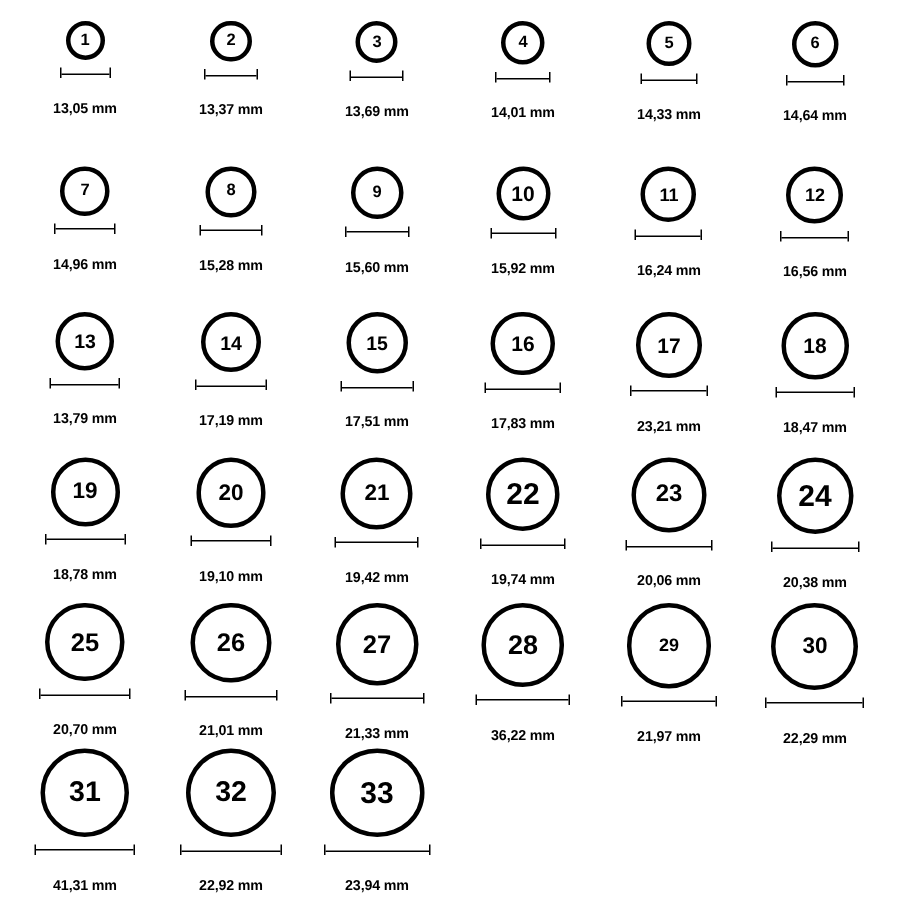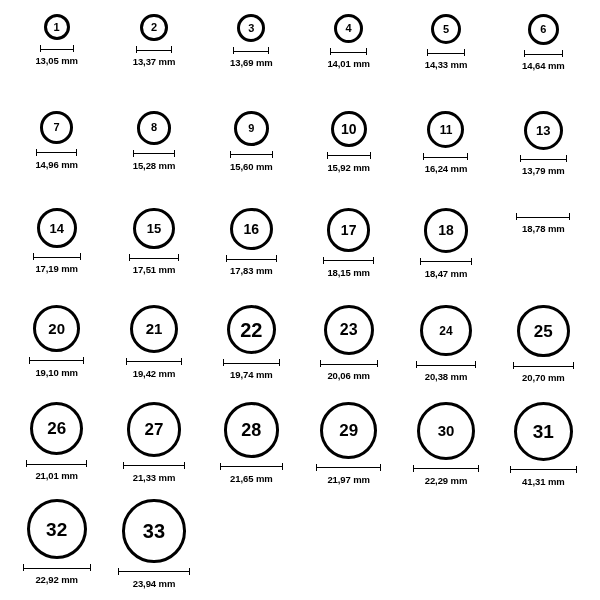--- a/index.html
+++ b/index.html
@@ -63,21 +63,21 @@
   }
   .caliper::after {
     content: "";
     position: absolute;
     left: 0;
     right: 0;
     top: 50%;
     border-top: 1.5px solid #000;
   }
   .mm {
-    margin-top: 3px;
+    margin-top: 15px;
     font-size: 9.5px;
     font-weight: bold;
     color: #000000;
     white-space: nowrap;
     letter-spacing: -0.1px;
   }
 </style>
 </head>
 <body>
 
@@ -176,20 +176,29 @@
       <div class="cell">
         <div class="ring" style="width: 37.0055px; height: 37.0055px;">
           <span class="ring-label" style="font-size: 12px;">11</span>
         </div>
         <div class="measure">
           <div class="caliper" style="width: 45.0055px;"></div>
           <div class="mm">16,24 mm</div>
         </div>
       </div>
       <div class="cell">
+        <div class="ring" style="width: 38.1095px; height: 38.1095px;">
+          <span class="ring-label" style="font-size: 12px;">12</span>
+        </div>
+        <div class="measure">
+          <div class="caliper" style="width: 46.1095px;"></div>
+          <div class="mm">16,56 mm</div>
+        </div>
+      </div>
+      <div class="cell">
         <div class="ring" style="width: 39.179px; height: 39.179px;">
           <span class="ring-label" style="font-size: 13px;">13</span>
         </div>
         <div class="measure">
           <div class="caliper" style="width: 47.179px;"></div>
           <div class="mm">13,79 mm</div>
         </div>
       </div>
       <div class="cell">
         <div class="ring" style="width: 40.283px; height: 40.283px; align-items: center;">
@@ -217,33 +226,36 @@
           <div class="caliper" style="width: 50.491px;"></div>
           <div class="mm">17,83 mm</div>
         </div>
       </div>
       <div class="cell">
         <div class="ring" style="width: 43.595px; height: 43.595px;">
           <span class="ring-label" style="font-size: 14px;">17</span>
         </div>
         <div class="measure">
           <div class="caliper" style="width: 51.595px;"></div>
-          <div class="mm">18,15 mm</div>
+          <div class="mm">23,21 mm</div>
         </div>
       </div>
       <div class="cell">
         <div class="ring" style="width: 44.699px; height: 44.699px;">
           <span class="ring-label" style="font-size: 14px;">18</span>
         </div>
         <div class="measure">
           <div class="caliper" style="width: 52.699px;"></div>
           <div class="mm">18,47 mm</div>
         </div>
       </div>
       <div class="cell">
+        <div class="ring" style="width: 45.7685px; height: 45.7685px;">
+          <span class="ring-label" style="font-size: 15px;">19</span>
+        </div>
         <div class="measure">
           <div class="caliper" style="width: 53.7685px;"></div>
           <div class="mm">18,78 mm</div>
         </div>
       </div>
       <div class="cell">
         <div class="ring" style="width: 46.8725px; height: 46.8725px;">
           <span class="ring-label" style="font-size: 15px;">20</span>
         </div>
         <div class="measure">
@@ -273,21 +285,21 @@
         <div class="ring" style="width: 50.1845px; height: 50.1845px;">
           <span class="ring-label" style="font-size: 16px;">23</span>
         </div>
         <div class="measure">
           <div class="caliper" style="width: 58.1845px;"></div>
           <div class="mm">20,06 mm</div>
         </div>
       </div>
       <div class="cell">
         <div class="ring" style="width: 51.2885px; height: 51.2885px;">
-          <span class="ring-label" style="font-size: 12px;">24</span>
+          <span class="ring-label" style="font-size: 20px;">24</span>
         </div>
         <div class="measure">
           <div class="caliper" style="width: 59.2885px;"></div>
           <div class="mm">20,38 mm</div>
         </div>
       </div>
       <div class="cell">
         <div class="ring" style="width: 52.3925px; height: 52.3925px;">
           <span class="ring-label" style="font-size: 17px;">25</span>
         </div>
@@ -313,26 +325,26 @@
           <div class="caliper" style="width: 62.566px;"></div>
           <div class="mm">21,33 mm</div>
         </div>
       </div>
       <div class="cell">
         <div class="ring" style="width: 55.67px; height: 55.67px; justify-content: center;">
           <span class="ring-label" style="font-size: 18px;">28</span>
         </div>
         <div class="measure">
           <div class="caliper" style="width: 63.67px;"></div>
-          <div class="mm">21,65 mm</div>
+          <div class="mm">36,22 mm</div>
         </div>
       </div>
       <div class="cell">
         <div class="ring" style="width: 56.774px; height: 56.774px;">
-          <span class="ring-label" style="font-size: 17px;">29</span>
+          <span class="ring-label" style="font-size: 12px;">29</span>
         </div>
         <div class="measure">
           <div class="caliper" style="width: 64.774px;"></div>
           <div class="mm">21,97 mm</div>
         </div>
       </div>
       <div class="cell">
         <div class="ring" style="width: 57.878px; height: 57.878px;">
           <span class="ring-label" style="font-size: 15px;">30</span>
         </div>

